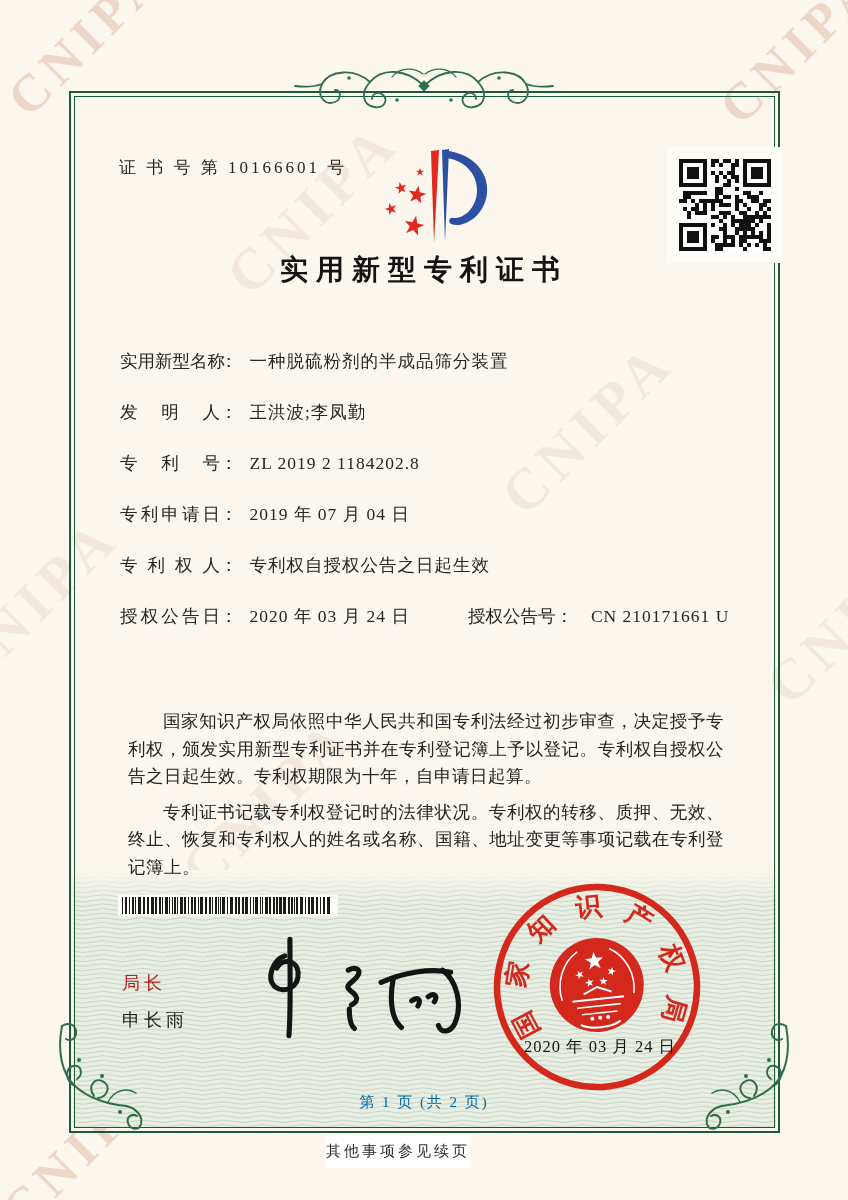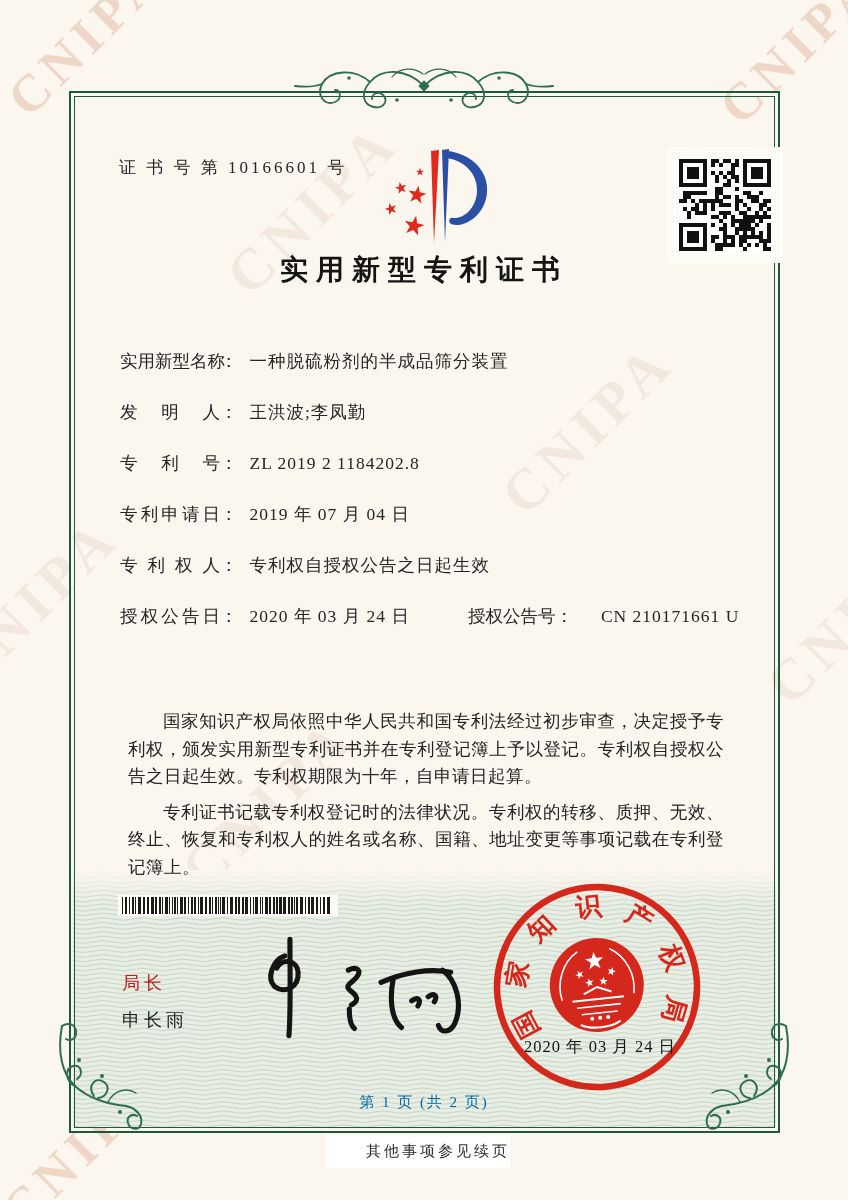--- a/index.html
+++ b/index.html
@@ -54,22 +54,22 @@
 
   .seal{position:absolute;left:490px;top:880px;width:214px;height:214px;transform:rotate(-6deg);z-index:4;}
   .seal-ring{position:absolute;inset:0;}
   .seal-char{position:absolute;width:26px;height:28px;font-size:26px;font-weight:bold;color:#d5281c;
              text-align:center;line-height:28px;}
   .seal-date{position:absolute;left:500px;top:1036px;width:200px;text-align:center;font-size:16.5px;
              letter-spacing:1px;color:#151515;z-index:5;}
 
   .page-num{position:absolute;left:0;top:1093px;width:848px;text-align:center;font-size:15px;
             letter-spacing:2px;color:#0369a1;z-index:4;}
-  .contin-box{position:absolute;left:326px;top:1135px;width:184px;height:33px;background:#ffffff;
-              text-align:right;line-height:33px;font-size:15px;letter-spacing:3px;color:#2e2e2e;z-index:4;}
+  .contin-box{position:absolute;left:326px;top:1135px;width:144px;height:33px;background:#ffffff;
+              text-align:center;line-height:33px;font-size:15px;letter-spacing:3px;color:#2e2e2e;z-index:4;}
 </style>
 </head>
 <body>
 
 <svg width="0" height="0" style="position:absolute">
   <defs>
     <polygon id="star5" points="0,-10 2.35,-3.24 9.51,-3.09 3.8,1.24 5.88,8.09 0,4 -5.88,8.09 -3.8,1.24 -9.51,-3.09 -2.35,-3.24"></polygon>
     <g id="corner-fl" fill="none" stroke="#2e6e4a" stroke-width="2" stroke-linecap="round">
       <path d="M10,4 C5,30 10,52 23,64 C36,76 55,82 74,84"></path>
       <path d="M10,4 C16,0 23,2 24,9 C25,16 19,20 14,17"></path>
@@ -389,21 +389,21 @@
     <div class="frow">
       <span class="flabel">专利号</span><span class="fcolon">：</span><span class="fval">ZL 2019 2 1184202.8</span>
     </div>
     <div class="frow">
       <span class="flabel">专利申请日</span><span class="fcolon">：</span><span class="fval">2019 年 07 月 04 日</span>
     </div>
     <div class="frow">
       <span class="flabel">专利权人</span><span class="fcolon">：</span><span class="fval">专利权自授权公告之日起生效</span>
     </div>
     <div class="frow">
-      <span class="flabel">授权公告日</span><span class="fcolon">：</span><span class="fval">2020 年 03 月 24 日</span><span class="grant-no"><span>授权公告号</span><span>：</span><span class="fval" style="margin-left:28px">CN 210171661 U</span></span>
+      <span class="flabel">授权公告日</span><span class="fcolon">：</span><span class="fval">2020 年 03 月 24 日</span><span class="grant-no"><span>授权公告号</span><span>：</span><span class="fval" style="margin-left:18px">CN 210171661 U</span></span>
     </div>
   </div>
 
   <div class="paras">
     <p>国家知识产权局依照中华人民共和国专利法经过初步审查，决定授予专利权，颁发实用新型专利证书并在专利登记簿上予以登记。专利权自授权公告之日起生效。专利权期限为十年，自申请日起算。</p>
     <p>专利证书记载专利权登记时的法律状况。专利权的转移、质押、无效、终止、恢复和专利权人的姓名或名称、国籍、地址变更等事项记载在专利登记簿上。</p>
   </div>
 
   <div class="barcode-wrap">
     <svg id="barcode-svg" width="212" height="17" viewBox="0 0 212 17">

